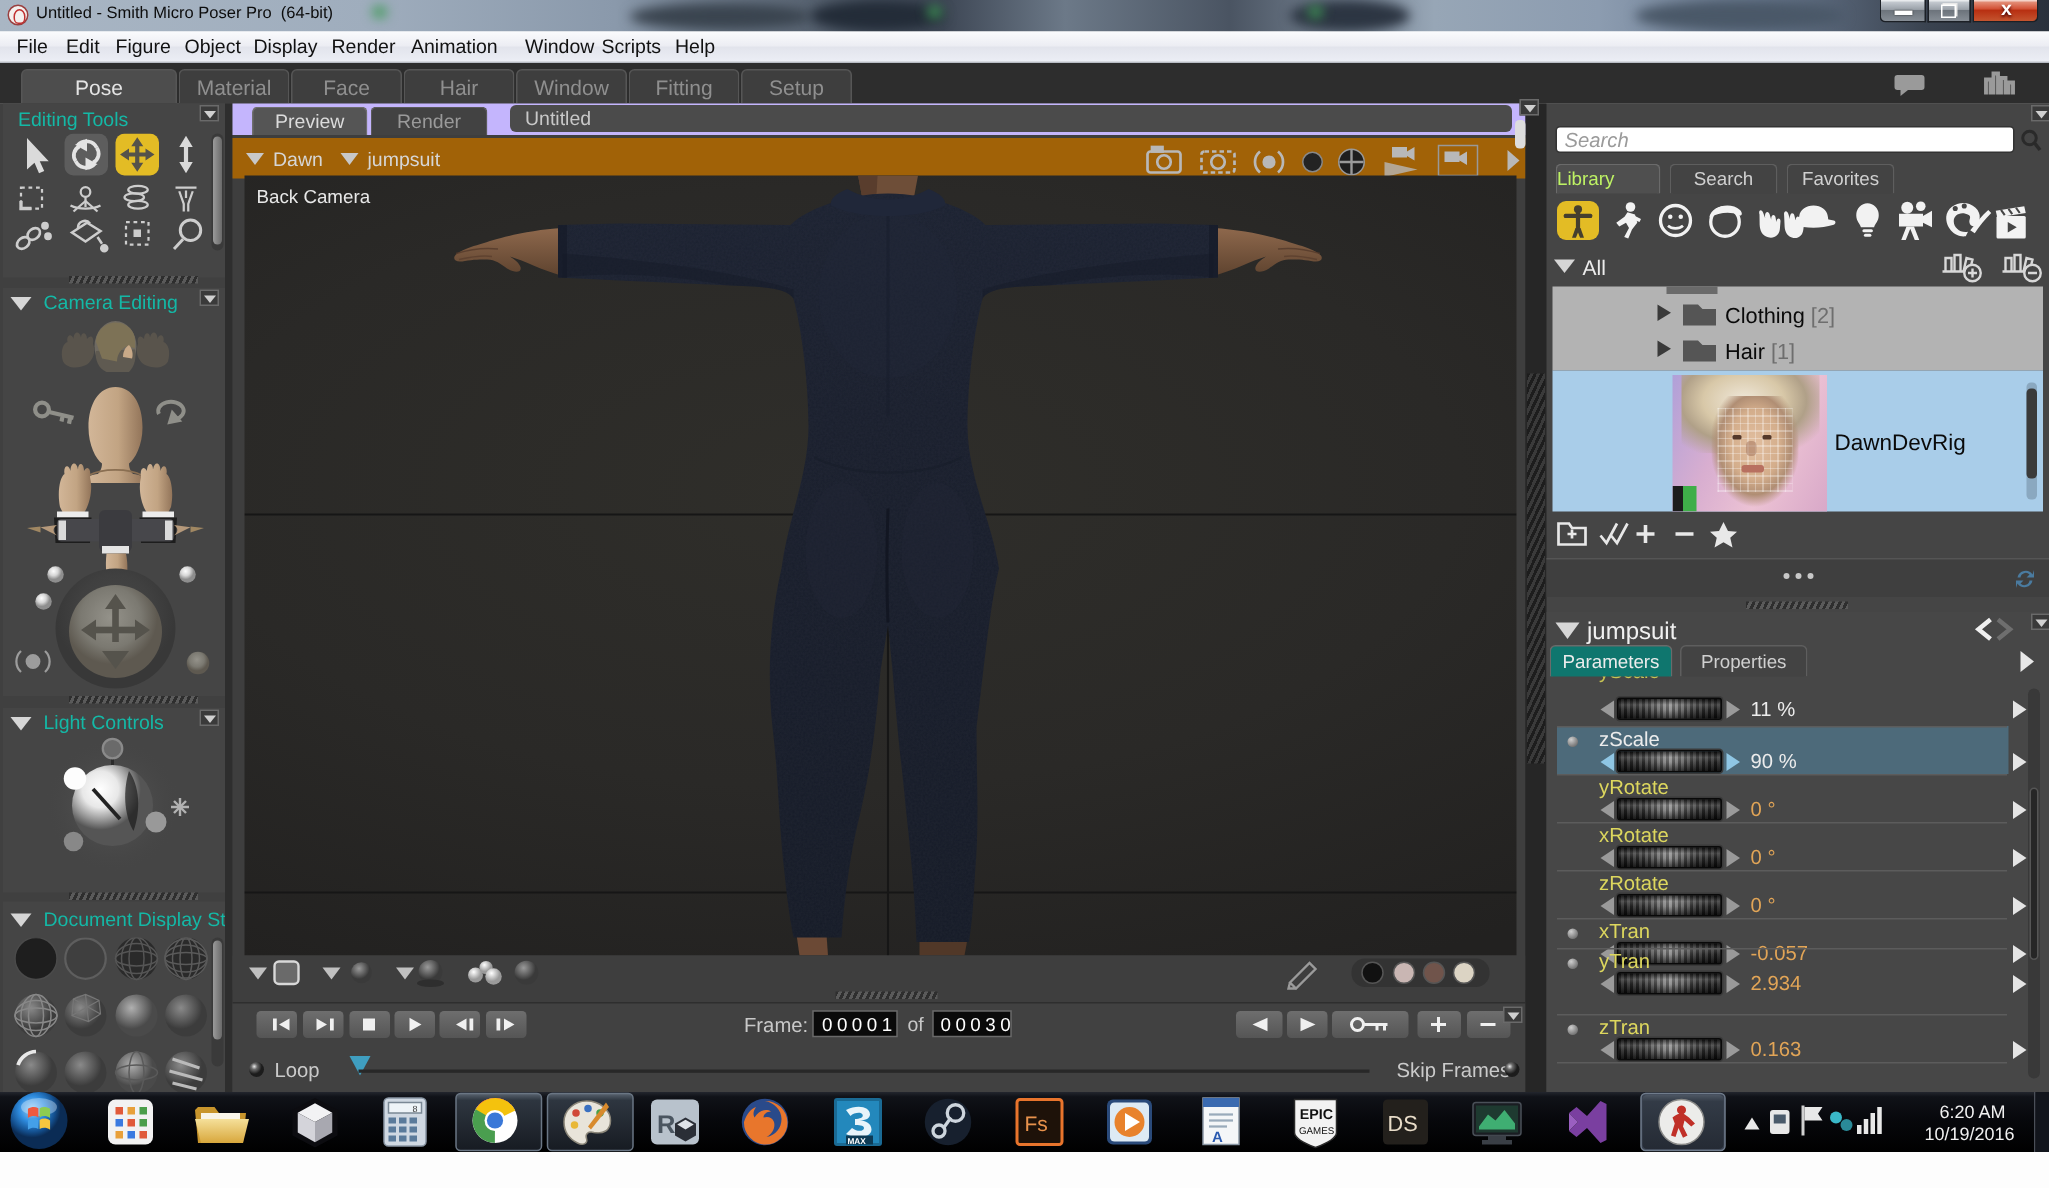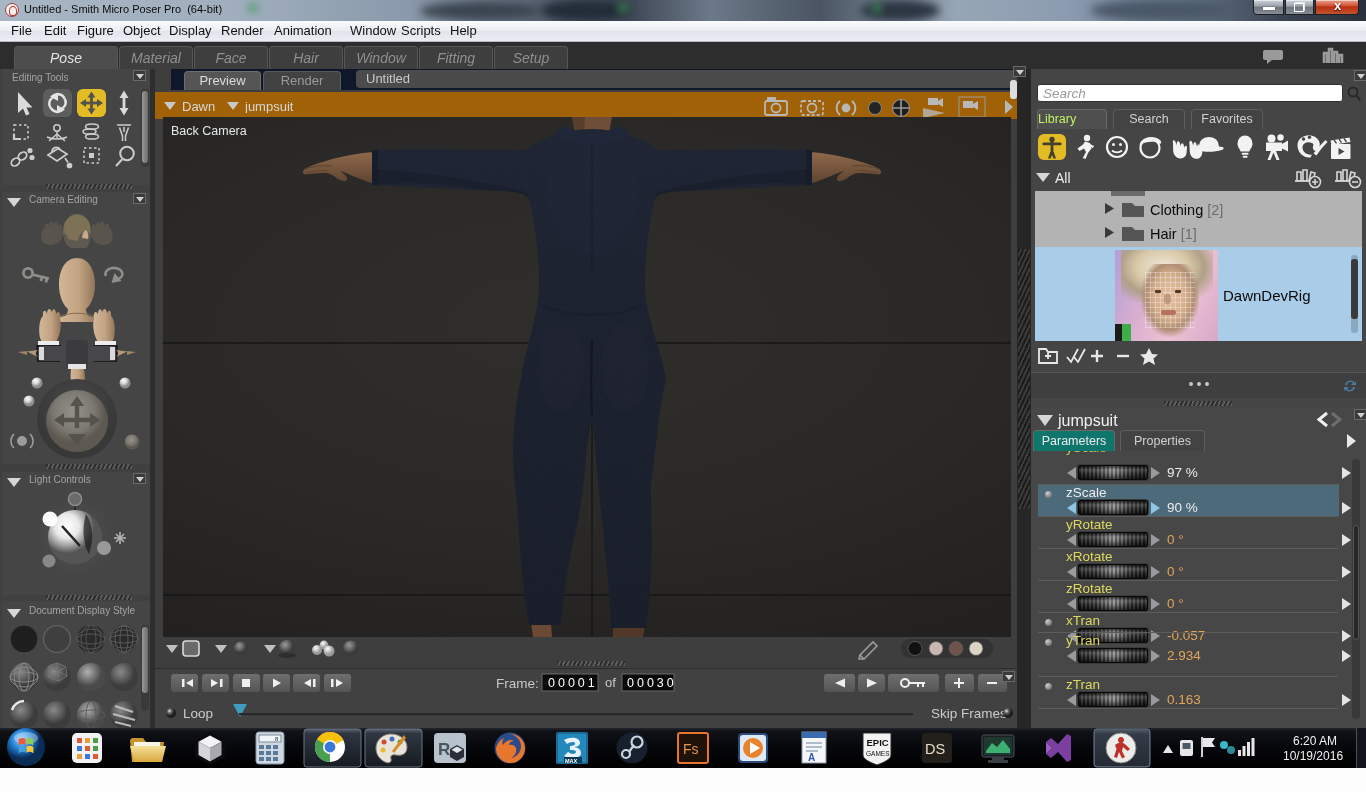--- a/index.html
+++ b/index.html
@@ -33,30 +33,30 @@
   
   #menubar { left:0; top:21px; width:1366px; height:21px;
     background:linear-gradient(#fafbfd,#ecedf3 48%,#e2e4ec 52%,#eceef5);
     border-bottom:1px solid #b8bcc4; font-size:13px; color:#111; }
   #menubar span { position:absolute; top:2px; }
 
   
   #tabbar { left:0; top:42px; width:1366px; height:27px; background:#2d2d2d; }
   .mtab { position:absolute; top:4px; height:23px; background:#3e3e3e;
     border:1px solid #565656; border-bottom:none; border-radius:4px 4px 0 0;
-    color:#8f8f8f; font-size:14px; text-align:center; line-height:22px;font-style:italic; }
+    color:#8f8f8f; font-size:14px; text-align:center; line-height:22px; }
   .mtab.active { background:#4d4d4d; color:#e4e4e4; }
 
   
   #main { left:0; top:69px; width:1366px; height:659px; background:#262626; }
 
   
   #leftpanel { position:absolute; left:0; top:0; width:155px; height:659px; background:#404040; }
   .lsec { position:absolute; left:2px; width:148px; background:#454545; }
-  .lsec h3 { font-weight:normal; font-size:10px; color:#a3a3a3;text-align:center; }
+  .lsec h3 { font-weight:normal; font-size:13px; color:#14b8a6;text-align:center; }
   .boxicon { position:absolute; width:13px; height:11px; background:#3a3a3a; border:1px solid #6a6a6a; }
   .boxicon:after { content:""; position:absolute; left:2px; top:3px; width:0; height:0;
     border:4px solid transparent; border-top:5px solid #cfcfcf; }
   .hatch { position:absolute; height:5px;
     background:repeating-linear-gradient(115deg,#2e2e2e 0 2px,#5a5a5a 2px 4px); }
 
   
   #rightpanel { position:absolute; left:1031px; top:0; width:335px; height:659px; background:#454545; }
 
   
@@ -425,21 +425,21 @@
           </g>
           <g>
             <circle cx="122" cy="90" r="14" fill="url(#dsB)"></circle>
             <path d="M113 81 L131 87 M111 89 L133 95 M113 97 L129 101" stroke="#bababa" stroke-width="2"></path>
           </g>
         </svg>
       </div>
     </div>
     <div id="center">
 
-      <div class="abs" style="left:16px;top:0;width:862px;height:21px;background:#0f172a">
+      <div class="abs" style="left:0;top:0;width:862px;height:21px;background:#c4b5fd">
         <div class="abs" style="left:13px;top:2px;width:77px;height:19px;background:#555;border:1px solid #6e6e6e;border-bottom:none;border-radius:4px 4px 0 0;color:#dcdcdc;font-size:13px;text-align:center;line-height:18px">Preview</div>
         <div class="abs" style="left:92px;top:2px;width:78px;height:19px;background:#424242;border:1px solid #5a5a5a;border-bottom:none;border-radius:4px 4px 0 0;color:#9a9a9a;font-size:13px;text-align:center;line-height:18px">Render</div>
         <div class="abs" style="left:185px;top:1px;width:668px;height:18px;background:#4b4b4b;border-radius:4px;color:#c8c8c8;font-size:13px;line-height:18px;padding-left:10px">Untitled</div>
       </div>
 
       <div class="abs" style="left:0;top:23px;width:862px;height:27px;background:#a16207">
         <svg class="abs" style="left:8px;top:7px" width="180" height="14" viewBox="0 0 180 14">
           <path d="M1 3 L13 3 L7 11 Z" fill="#c8c8c8"></path>
           <text x="19" y="11.5" fill="#d6d6d6" font-size="13">Dawn</text>
           <path d="M64 3 L76 3 L70 11 Z" fill="#c8c8c8"></path>
@@ -808,21 +808,21 @@
         <svg class="abs" style="left:314px;top:25px" width="12" height="16" viewBox="0 0 12 16">
             <path d="M2 1 L11 8 L2 15 Z" fill="#e8e8e8"></path>
           </svg>
         <div class="abs" style="left:0;top:43px;width:335px;height:277px;overflow:hidden" id="paramlist">
           <div class="prow noline" style="top:-2px">
 
             <div class="plabel" style="top:-9px;color:#c8c454">yScale</div>
             <div class="arrL"></div>
               <div class="strack"></div>
               <div class="arrR"></div>
-            <div class="pval" style="color:#ececec">97 %</div>
+            <div class="pval" style="color:#ececec">11 %</div>
               <div class="ptri"></div>
           </div>
           <div class="abs" style="left:7px;top:33px;width:301px;height:32px;background:#4d6a7a"></div>
           <div class="prow" style="top:33px">
             <div class="pdot"></div>
             <div class="plabel" style="color:#ececec">zScale</div>
             <div class="arrL" style="border-right-color:#8fc6e4"></div>
               <div class="strack"></div>
             <div class="arrR" style="border-left-color:#8fc6e4"></div>
             <div class="pval" style="color:#ececec">90 %</div>

